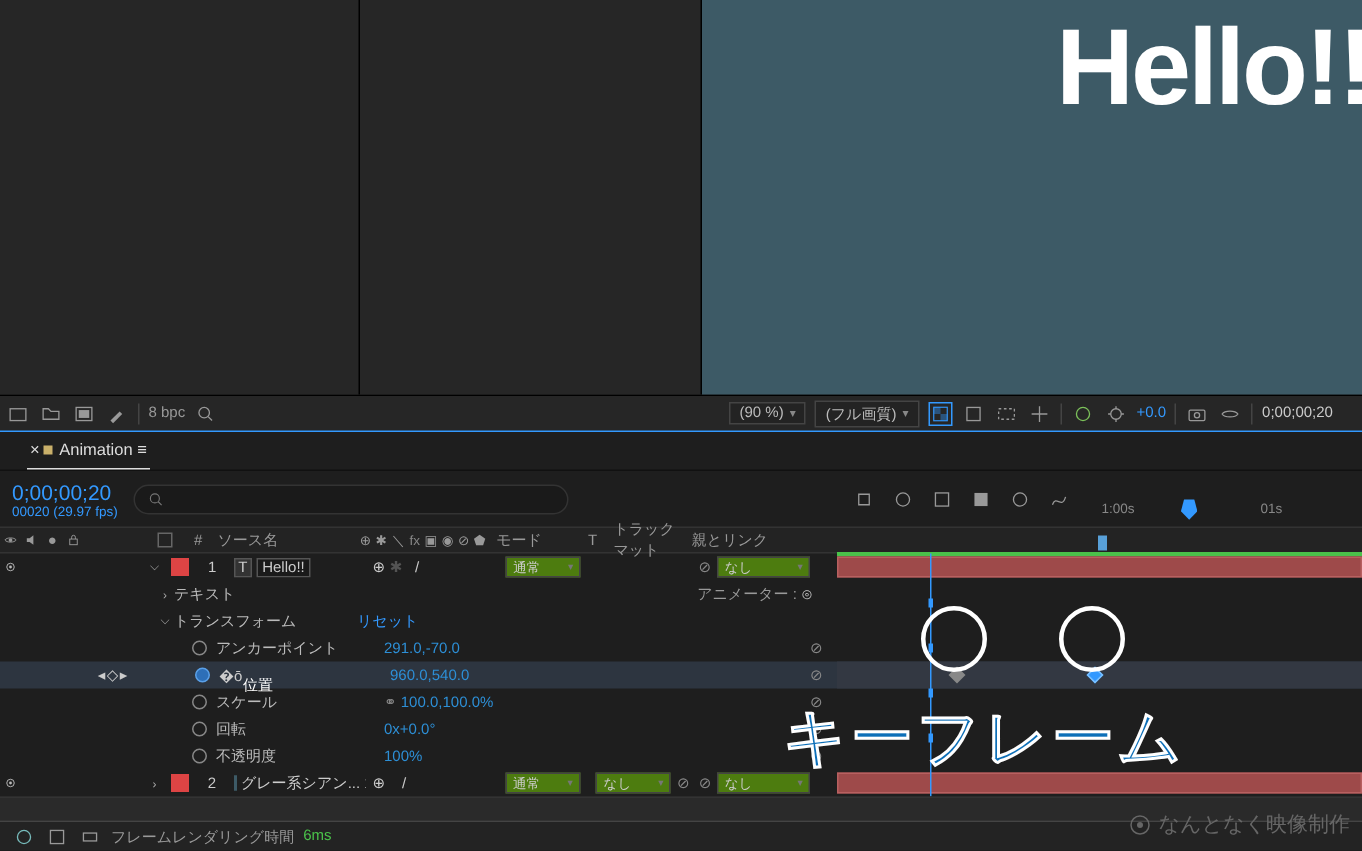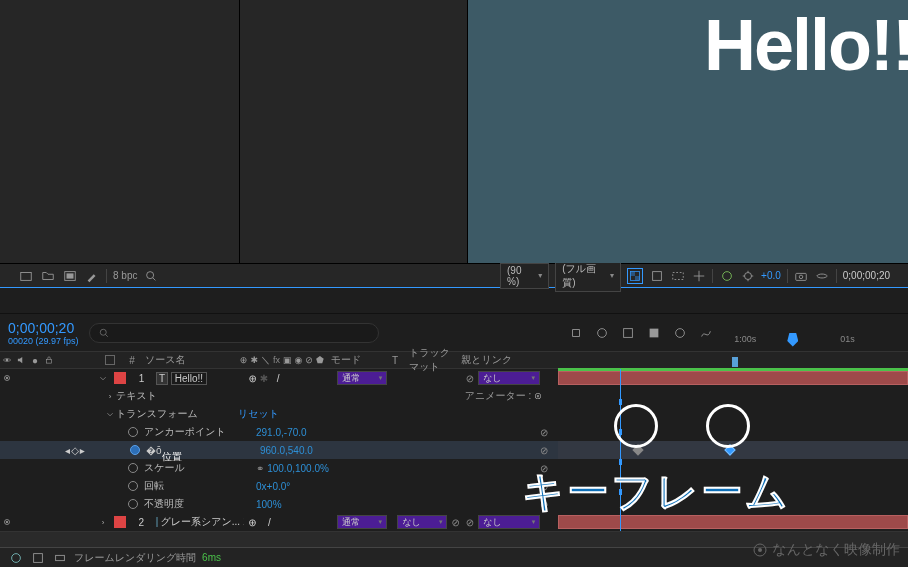--- a/index.html
+++ b/index.html
@@ -8,21 +8,21 @@
 
 .top-area { display: flex; height: 263px; }
 .top-left { width: 468px; background: #262626; border-right: 1px solid #000; display: flex; }
 .top-left-a { width: 240px; border-right: 1px solid #000; }
 .top-left-b { flex: 1; }
 .top-right { flex: 1; background: #3d5a66; position: relative; overflow: hidden; }
 
 .hello-text { position: absolute; top: 4px; right: -6px; font-size: 72px; font-weight: bold; color: #fff; letter-spacing: -2px; }
 
 
-.toolbar-row { height: 24px; background: #262626; border-top: 1px solid #000; display: flex; align-items: center; padding: 0 18px; gap: 4px; }
+.toolbar-row { height: 24px; background: #262626; border-top: 1px solid #000; display: flex; align-items: center; padding: 0 4px; gap: 4px; }
 .toolbar-left { display: flex; align-items: center; gap: 6px; width: 468px; }
 .toolbar-right { display: flex; align-items: center; gap: 6px; flex: 1; padding-left: 10px; }
 .tb-icon { width: 16px; height: 16px; display: flex; align-items: center; justify-content: center; color: #999; cursor: pointer; }
 .tb-sep { width: 1px; height: 14px; background: #444; }
 .tb-dropdown { background: #232323; border: 1px solid #444; padding: 1px 6px; font-size: 10px; color: #bbb; display: flex; align-items: center; gap: 4px; }
 .tb-dropdown::after { content: "▾"; font-size: 8px; color: #888; }
 .tb-btn-active { border: 1px solid #3399ff; padding: 1px; }
 
 
 .tab-row { height: 26px; background: #1e1e1e; border-top: 1px solid #3399ff; display: flex; align-items: stretch; padding-left: 8px; gap: 4px; }
@@ -60,21 +60,21 @@
 .kfnav-col { width:34px; justify-content:center; gap:1px;}
 .expand-col { width:14px; justify-content:center;}
 .num-col { width:22px; justify-content:center;}
 .color-chip { width:12px; height:12px; }
 .name-col { width:96px; overflow:hidden; white-space:nowrap; }
 .switches-col { width:92px; gap:3px;}
 .mode-col { width:62px; }
 .tm-col { width:70px; gap:4px;}
 .parent-col { width:100px; gap:4px;}
 
-.mini-dropdown { background:#4c1d95; border:1px solid #444; font-size:9px; padding:0 4px; height:14px; display:flex; align-items:center; width:50px; justify-content:space-between;}
+.mini-dropdown { background:#4d7c0f; border:1px solid #444; font-size:9px; padding:0 4px; height:14px; display:flex; align-items:center; width:50px; justify-content:space-between;}
 .mini-dropdown::after { content:"▾"; font-size:7px; color:#777;}
 .mini-dropdown.wide { width:62px; }
 
 .indent-1 { padding-left:18px; }
 .indent-2 { padding-left:36px; }
 
 .stopwatch { width:10px; height:10px; border:1px solid #888; border-radius:50%; display:inline-block; position:relative;}
 .stopwatch.on { background:#2d6fb8; border-color:#5aa0e8;}
 .twirl { font-size:8px; color:#aaa;}
 .link-chain { color:#888; font-size:10px;}
@@ -199,20 +199,21 @@
         <svg class="ico" viewBox="0 0 16 16">
           <path d="M2 8c2-3 10-3 12 0-2 3-10 3-12 0z" fill="none" stroke="#999"></path>
         </svg>
       </span>
     <span class="tb-sep"></span>
     <span style="font-size:10px;color:#ccc;">0;00;00;20</span>
   </div>
 </div>
 
 <div class="tab-row">
+  <div class="tab active">× <span class="dot"></span><span>Animation</span> ≡</div>
 </div>
 
 <div class="panel-header">
   <div>
     <div class="timecode">0;00;00;20</div>
     <div class="timecode-sub">00020 (29.97 fps)</div>
   </div>
   <div class="search-box">
     <svg width="12" height="12" viewBox="0 0 16 16">
         <circle cx="7" cy="7" r="4" fill="none" stroke="#777"></circle>

